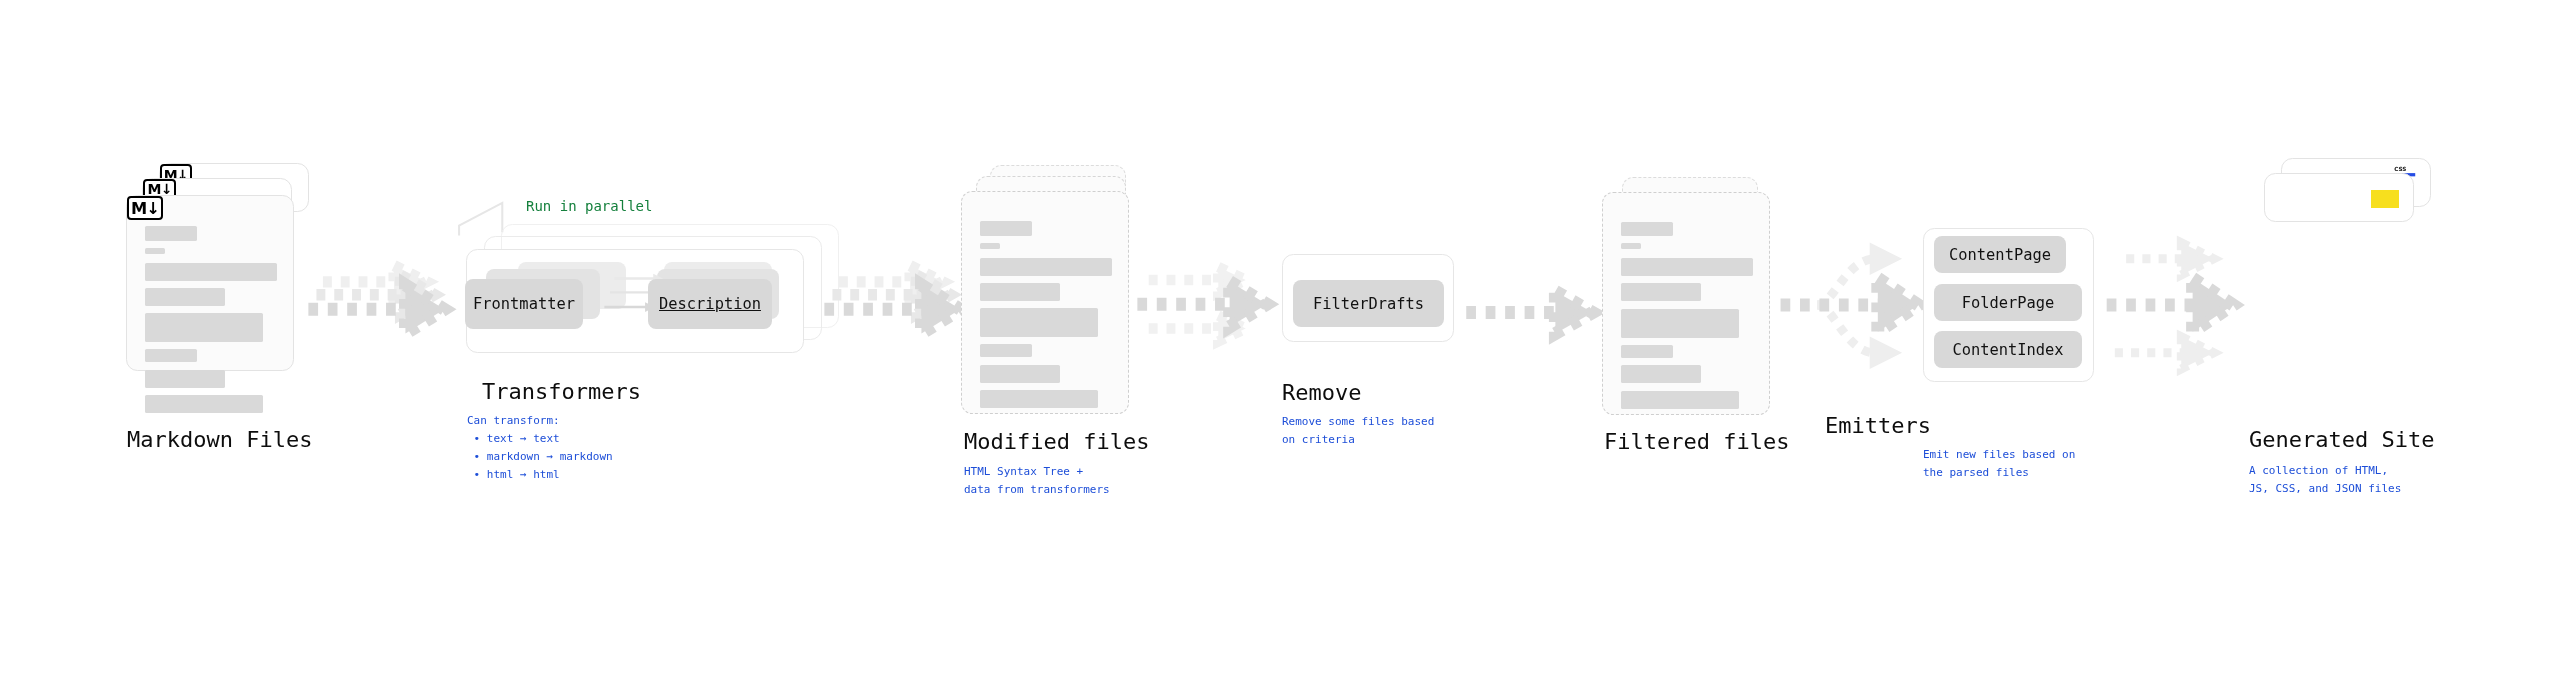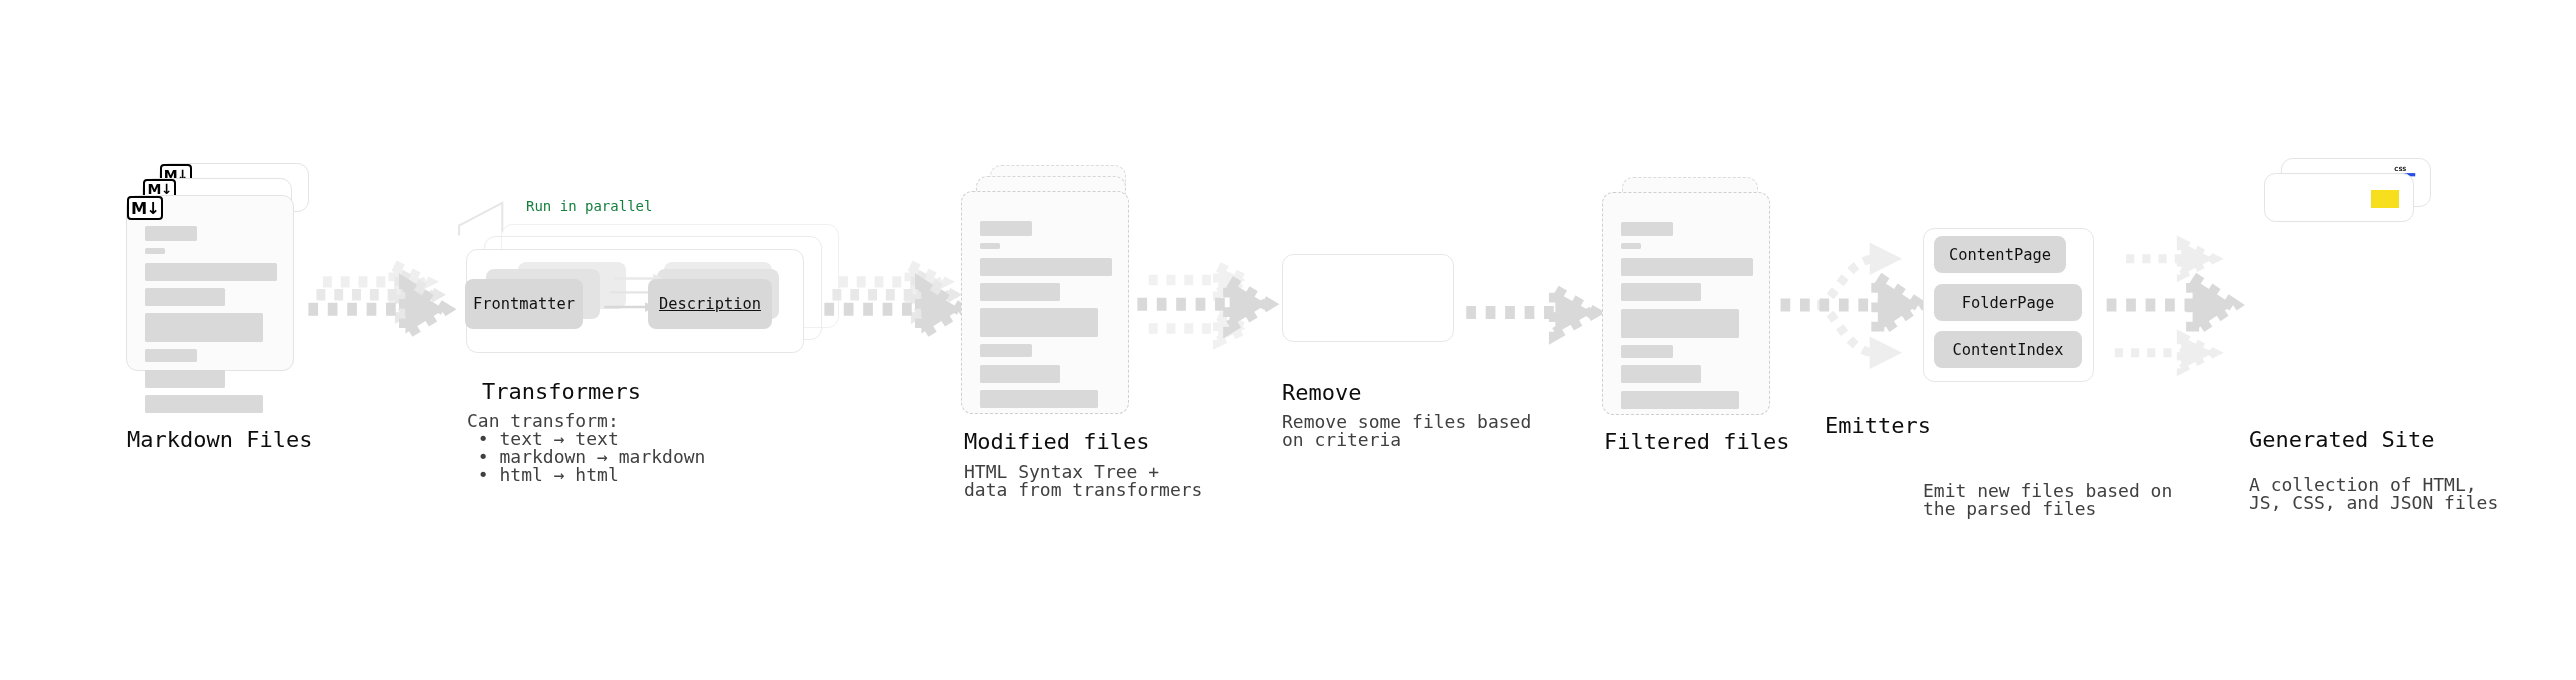--- a/index.html
+++ b/index.html
@@ -85,23 +85,23 @@
   .title {
     position: absolute;
     font-family: "DejaVu Sans Mono", "Liberation Mono", monospace;
     font-size: 22px;
     color: #0d0d0d;
     white-space: nowrap;
   }
   .caption {
     position: absolute;
     font-family: "DejaVu Sans Mono", "Liberation Mono", monospace;
-    font-size: 18px;
+    font-size: 11px;
     line-height: 18px;
-    color: #404040;
+    color: #1d4ed8;
     white-space: pre;
   }
   .ghost-label {
     position: absolute;
     font-family: "DejaVu Sans Mono", "Liberation Mono", monospace;
     font-size: 14px;
     color: #15803d;
     white-space: nowrap;
   }
 
@@ -241,20 +241,21 @@
       <line x1="18" y1="76" x2="108" y2="76"></line>
       <polygon points="104,60 138,76 104,92"></polygon>
     </g>
     <g stroke="#d9d9d9" stroke-width="16" stroke-dasharray="12 12" fill="#d9d9d9">
       <line x1="4" y1="46" x2="124" y2="46"></line>
       <polygon points="118,18 164,46 118,74"></polygon>
     </g>
   </svg>
 
   <div class="group-box" style="left:1282px; top:254px; width:172px; height:88px;"></div>
+  <div class="chip" style="left:1293px; top:280px; width:151px; height:47px;">FilterDrafts</div>
 
   <div class="title" style="left:1282px; top:380px;">Remove</div>
   <div class="caption" style="left:1282px; top:413px;"><span>Remove some files based</span>
 <span>on criteria</span></div>
 
   <svg class="arrow-svg" width="154" height="49" style="left:1463px; top:288px;" viewBox="0 0 190 60">
     <g stroke="#d9d9d9" stroke-width="16" stroke-dasharray="12 12" fill="#d9d9d9">
       <line x1="4" y1="30" x2="120" y2="30"></line>
       <polygon points="114,4 160,30 114,56"></polygon>
     </g>
@@ -292,21 +293,21 @@
       <polygon points="130,62 180,95 130,128"></polygon>
     </g>
   </svg>
 
   <div class="group-box" style="left:1923px; top:228px; width:171px; height:154px;"></div>
   <div class="chip" style="left:1934px; top:236px; width:132px; height:37px;">ContentPage</div>
   <div class="chip" style="left:1934px; top:284px; width:148px; height:37px;">FolderPage</div>
   <div class="chip" style="left:1934px; top:331px; width:148px; height:37px;">ContentIndex</div>
 
   <div class="title" style="left:1825px; top:413px;">Emitters</div>
-  <div class="caption" style="left:1923px; top:446px;margin-top:36px;"><span>Emit new files based on</span>
+  <div class="caption" style="left:1923px; top:446px;"><span>Emit new files based on</span>
 <span>the parsed files</span></div>
 
   <svg class="arrow-svg" width="163" height="154" style="left:2103px; top:228px;" viewBox="0 0 200 190">
     <g stroke="#eeeeee" stroke-width="11" stroke-dasharray="10 10" fill="#eeeeee">
       <line x1="28" y1="38" x2="100" y2="38"></line>
       <polygon points="96,18 136,38 96,58"></polygon>
     </g>
     <g stroke="#eeeeee" stroke-width="11" stroke-dasharray="10 10" fill="#eeeeee">
       <line x1="14" y1="154" x2="100" y2="154"></line>
       <polygon points="96,134 136,154 96,174"></polygon>
@@ -326,17 +327,17 @@
       </svg>
     </div>
 
     <div class="doc-card back1" style="left:16.3px; top:14.6px; width:150px; height:49px;">
       <div style="position:absolute; right:14.6px; top:16.3px; width:28px; height:18px; background:#f7df1e;"></div>
     </div>
 
   </div>
 
   <div class="title" style="left:2249px; top:427px;">Generated Site</div>
-  <div class="caption" style="left:2249px; top:462px;margin-top:14px;"><span>A collection of HTML,</span>
+  <div class="caption" style="left:2249px; top:462px;"><span>A collection of HTML,</span>
 <span>JS, CSS, and JSON files</span></div>
 
 </div>
 
 
 </body></html>

